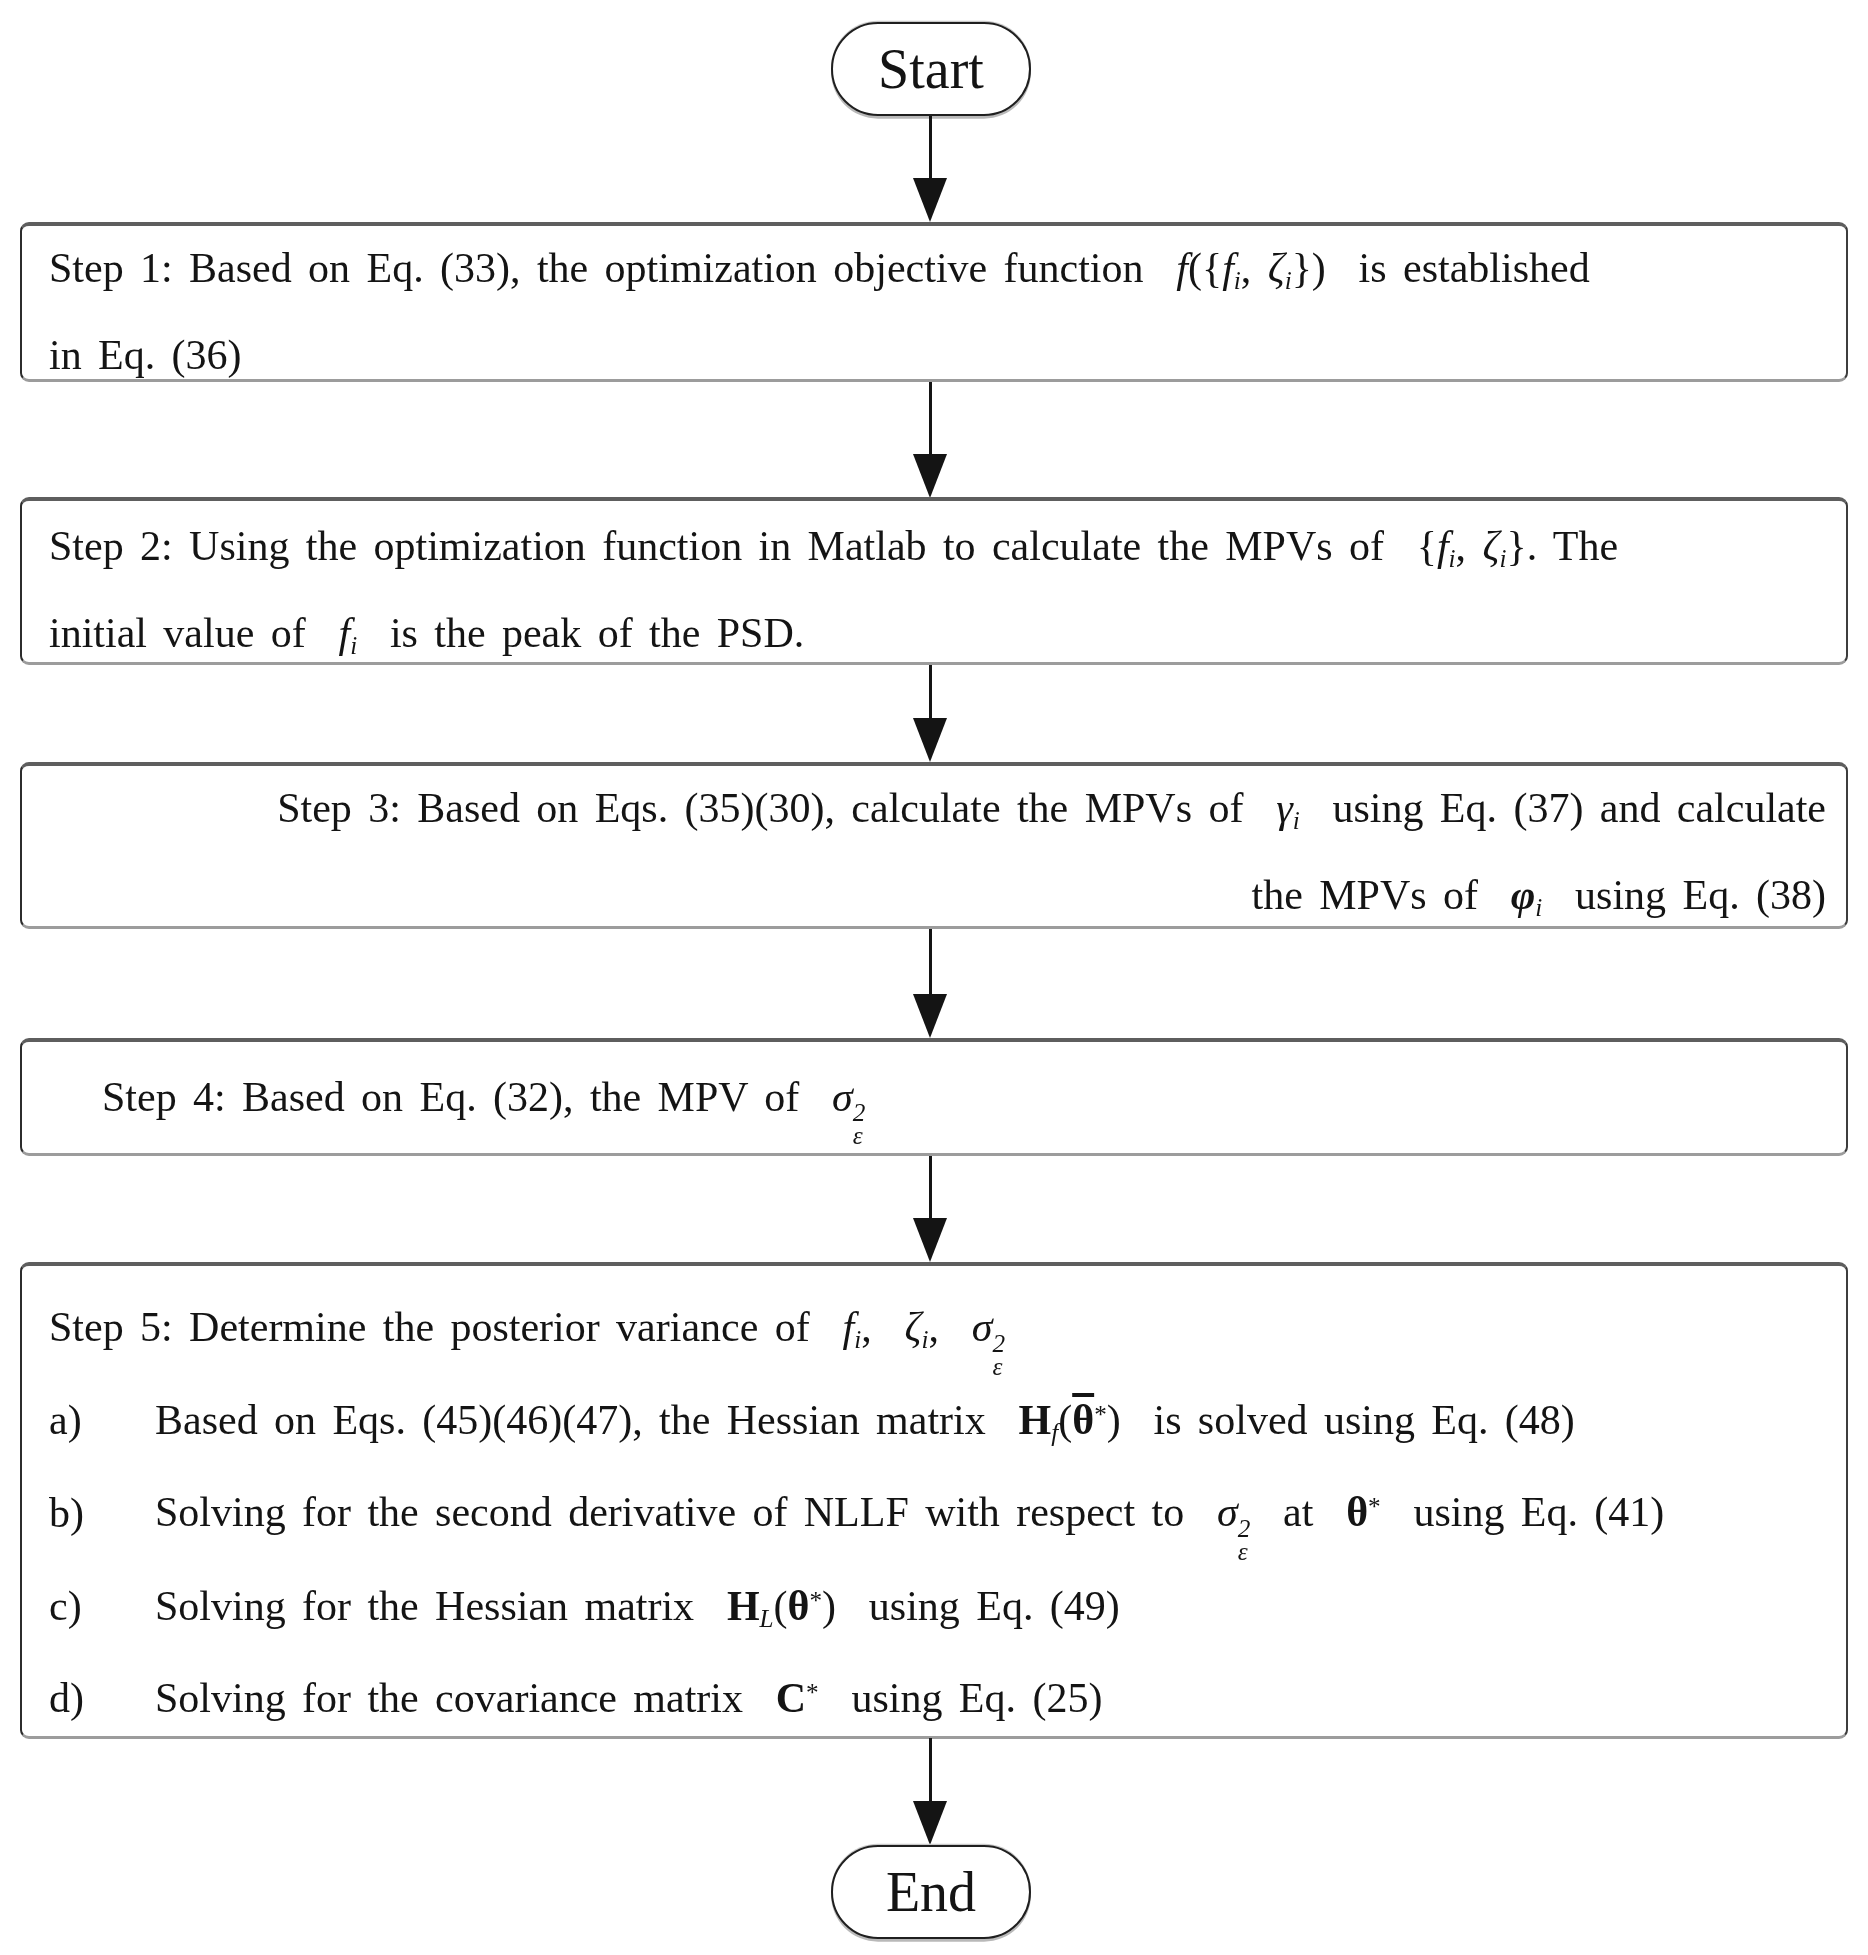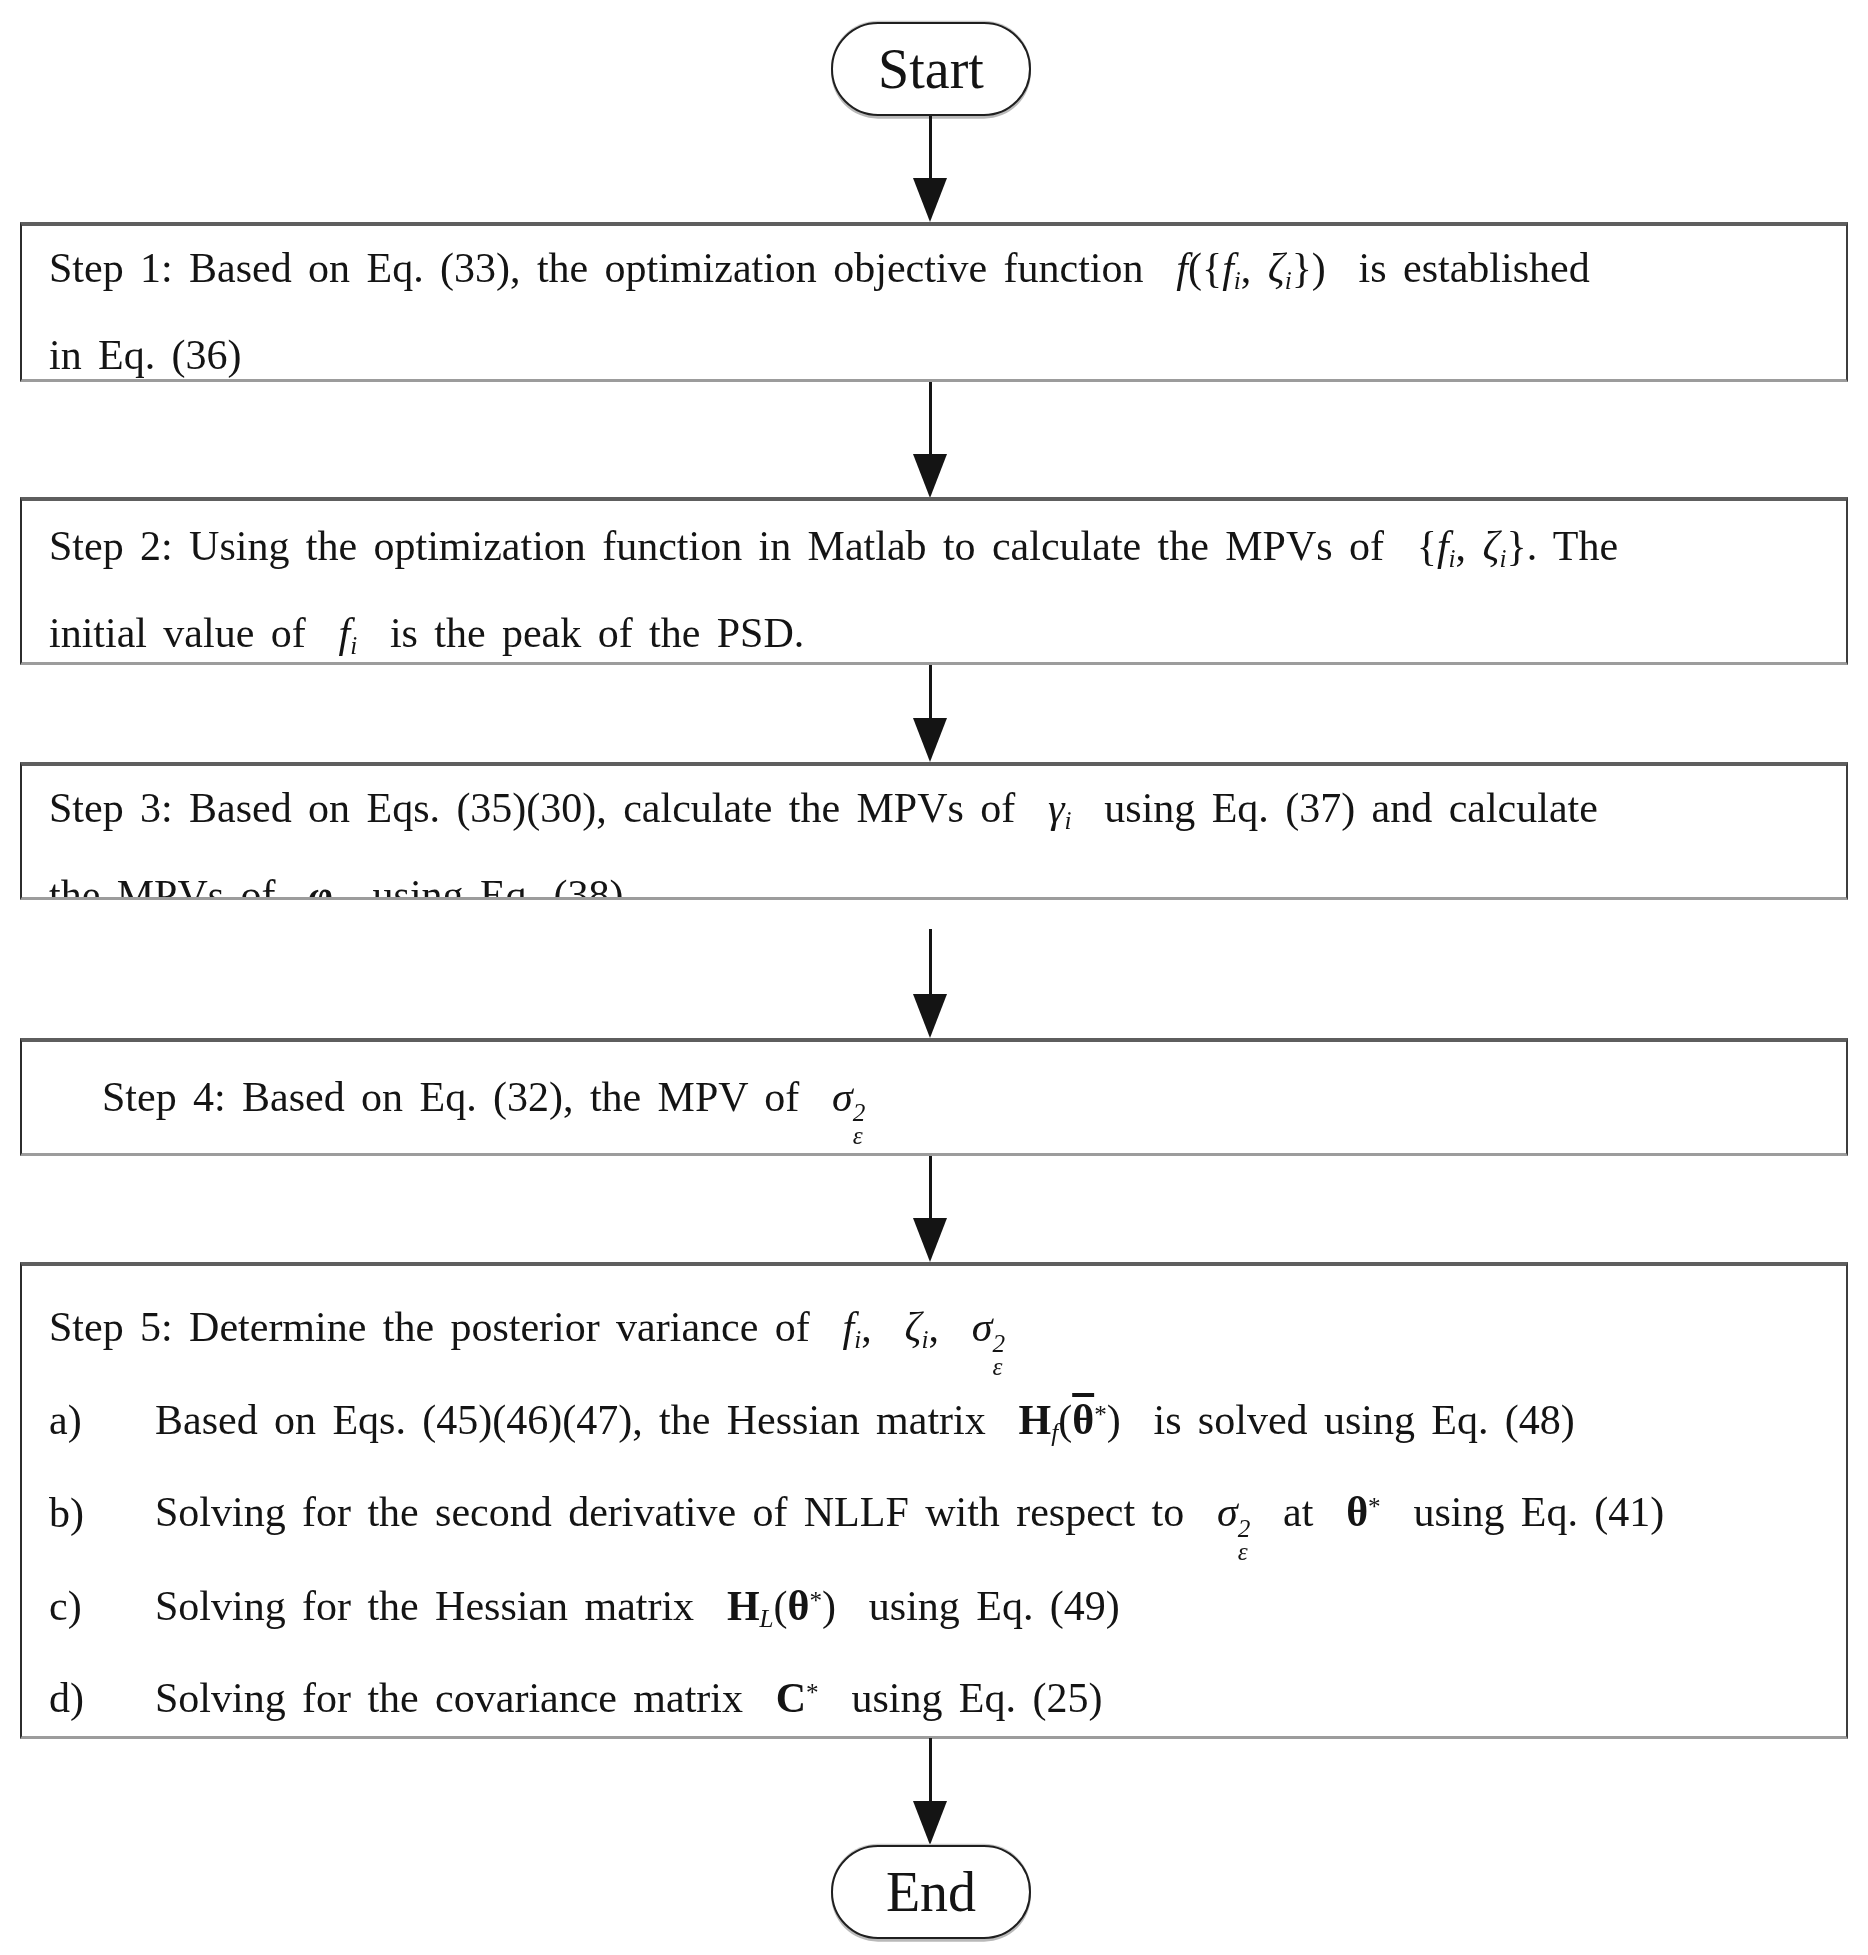--- a/index.html
+++ b/index.html
@@ -39,24 +39,25 @@
     position: absolute;
     left: 20px;
     width: 1828px;
     box-sizing: border-box;
     background: #ffffff;
     border-top: 4px solid #5e5e5e;
     border-right: 2.7px solid #3d3d3d;
     border-bottom: 3.4px solid #9c9c9c;
     border-left: 2px solid #2c2c2c;
     overflow: hidden;
+    border-radius: 9px;
   }
   #box1 { top: 222px;  height: 160px; }
   #box2 { top: 497px;  height: 168px; }
-  #box3 { top: 762px; height: 138px; }
+  #box3 { top: 762px; height: 167px; text-align: right; }
   #box4 { top: 1038px; height: 118px; }
   #box5 { top: 1262px; height: 477px; }
 
   .content {
     padding: 5.4px 20px 0 27px;
     font-size: 42px;
     line-height: 74px;
     word-spacing: 0.14em;
     white-space: pre-wrap;
   }

